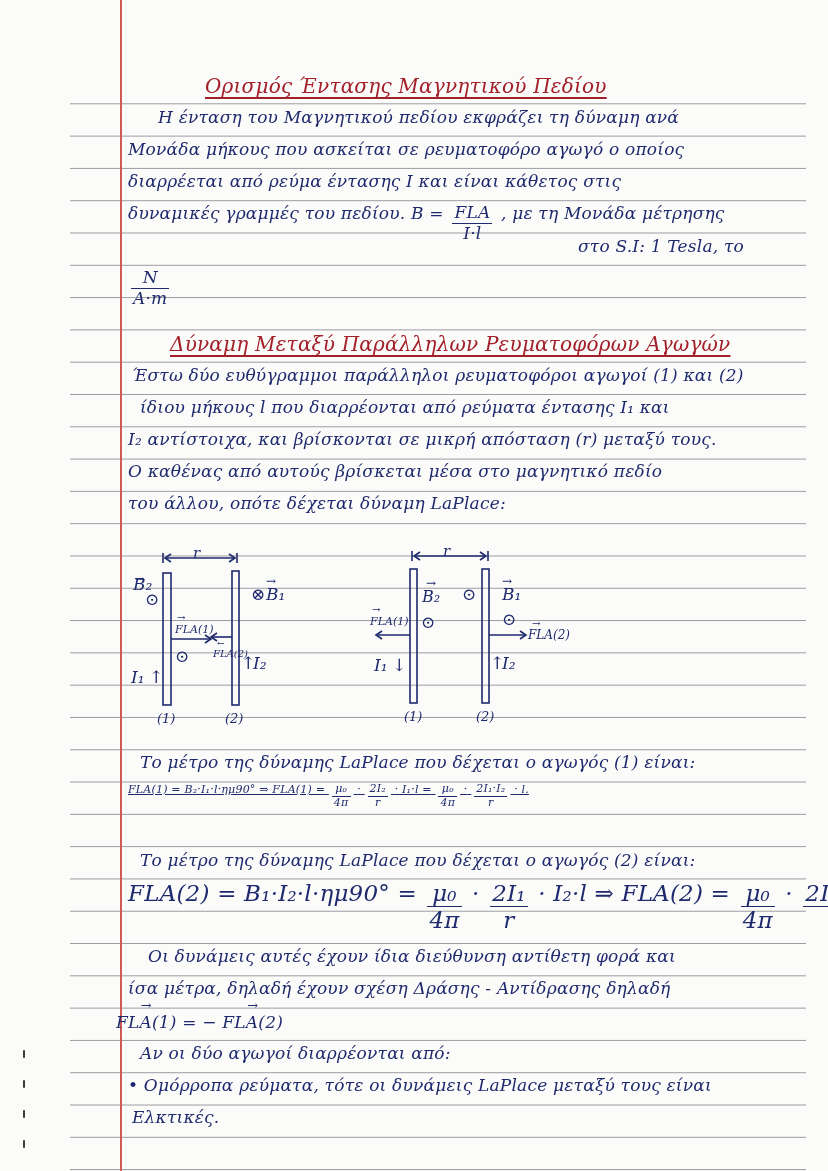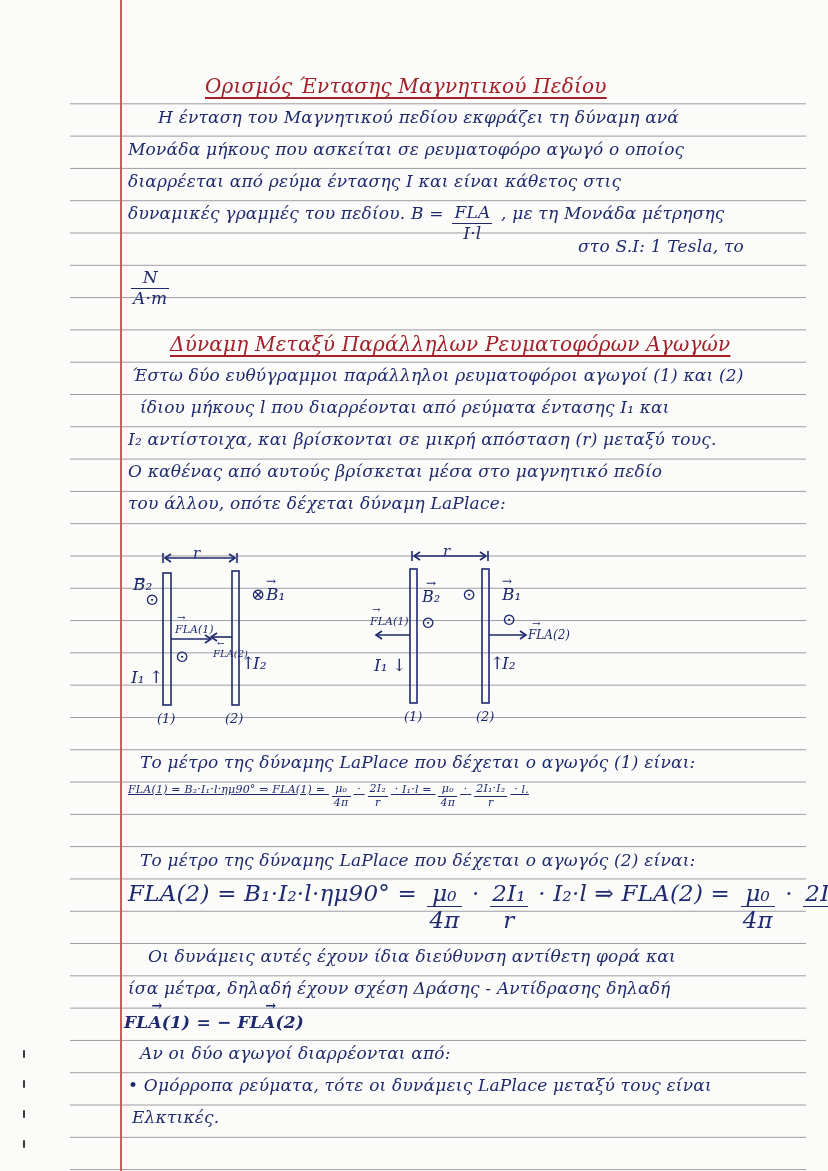--- a/index.html
+++ b/index.html
@@ -235,18 +235,18 @@
   <span>·</span>
   <span class="frac" style="vertical-align:top;">
     <span class="num">2I₁·I₂</span>
     <span class="den">r</span>
   </span>
   <span>· l.</span>
 </div>
 
 <div class="hw" style="left:148px; top:946px;">Οι δυνάμεις αυτές έχουν ίδια διεύθυνση αντίθετη φορά και</div>
 <div class="hw" style="left:128px; top:978px;">ίσα μέτρα, δηλαδή έχουν σχέση Δράσης - Αντίδρασης δηλαδή</div>
-<div class="hw" style="left:124px; top:1012px;font-weight:bold;">
+<div class="hw" style="left:116px; top:1012px;">
   <span class="vec">FLA(1)</span><span> = − </span><span class="vec">FLA(2)</span>
 </div>
 <div class="hw" style="left:140px; top:1043px;">Αν οι δύο αγωγοί διαρρέονται από:</div>
 <div class="hw" style="left:128px; top:1075px;text-align:center;">• Ομόρροπα ρεύματα, τότε οι δυνάμεις LaPlace μεταξύ τους είναι</div>
 <div class="hw" style="left:132px; top:1107px;">Ελκτικές.</div>
 
 </body></html>

